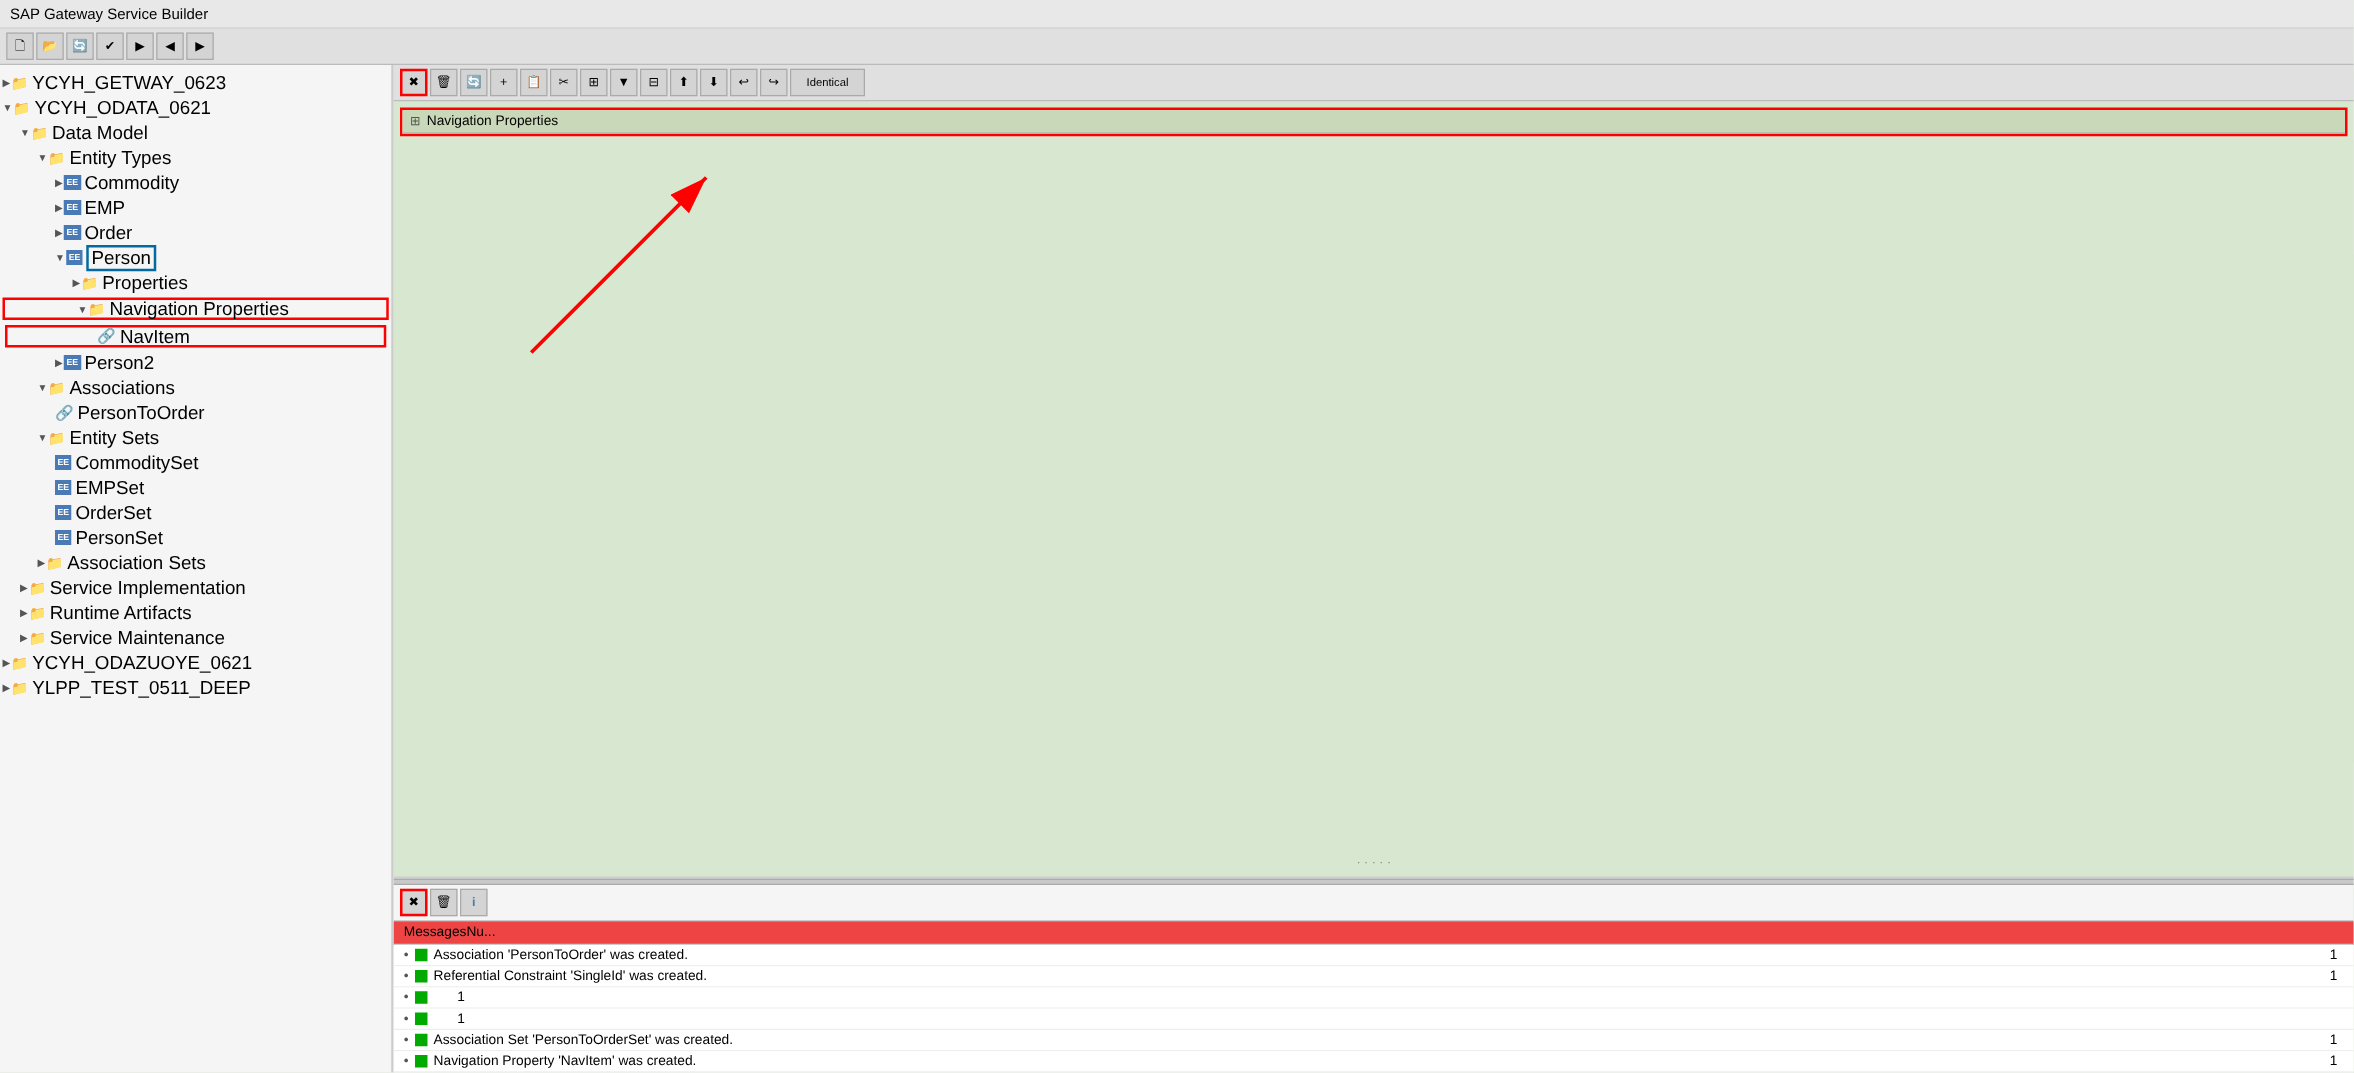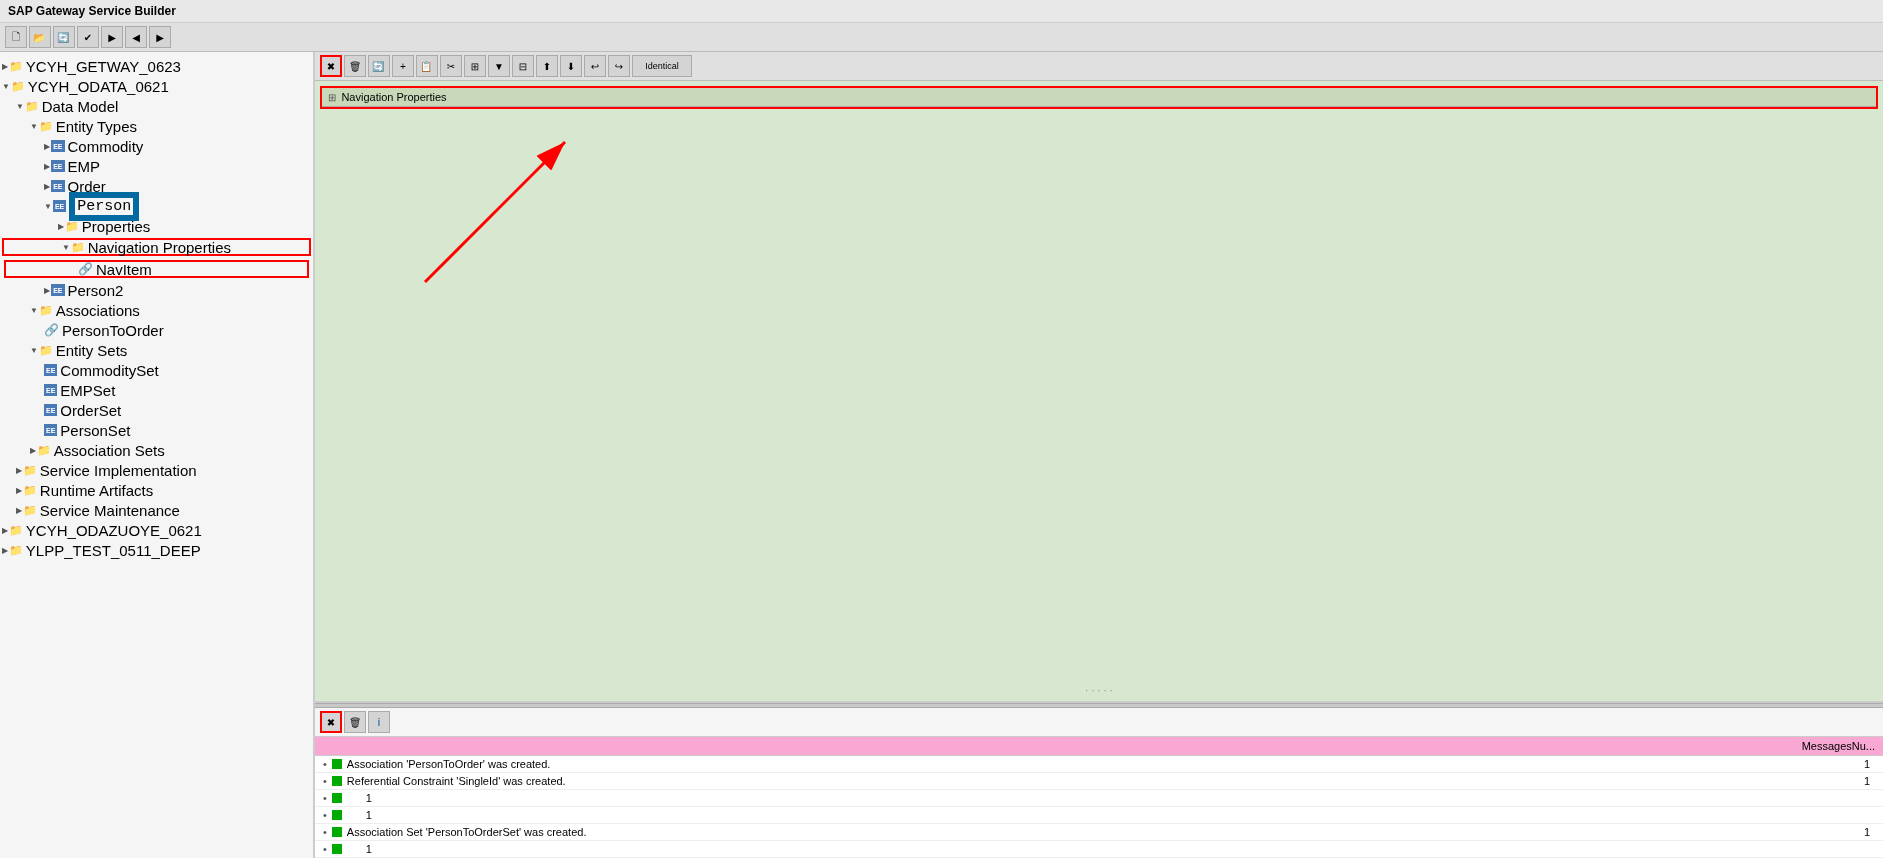--- a/index.html
+++ b/index.html
@@ -2,21 +2,21 @@
 <html><head>
   <meta charset="utf-8">
   <style>
     * { margin: 0; padding: 0; box-sizing: border-box; }
     body { font-family: Arial, sans-serif; font-size: 11px; background: #f0f0f0; overflow: hidden; width: 1883px; height: 858px; }
 
     
     .title-bar {
       background: #e8e8e8;
       padding: 4px 8px;
-      font-weight: bold;
+      font-weight: normal;
       font-size: 12px;
       border-bottom: 1px solid #ccc;
     }
 
     
     .toolbar {
       background: #e0e0e0;
       padding: 3px 5px;
       border-bottom: 1px solid #bbb;
       display: flex;
@@ -141,25 +141,25 @@
     }
 
     .bottom-toolbar {
       padding: 3px 5px;
       display: flex;
       gap: 2px;
       border-bottom: 1px solid #ccc;
     }
 
     .messages-header {
-      background: #f9a8d4;
+      background: #ef4444;
       padding: 3px 8px;
       border-bottom: 1px solid #ccc;
       display: flex;
-      justify-content: flex-end;
+      justify-content: flex-start;
     }
 
     .message-row {
       display: flex;
       align-items: center;
       padding: 2px 8px;
       border-bottom: 1px solid #eee;
       background: white;
     }
 
@@ -256,21 +256,21 @@
         <span class="expand-icon">▶</span>
         <span class="box-icon">EE</span>
         <span class="tree-label">Order</span>
       </div>
     </div>
 
     <div class="tree-item">
       <div class="tree-row indent-3">
         <span class="expand-icon">▼</span>
         <span class="box-icon">EE</span>
-        <span class="tree-label" style="border: 6px solid #0369a1; padding: 0 2px; font-family: Liberation Mono, monospace;">Person</span>
+        <span class="tree-label" style="border: 2px solid #0369a1; padding: 0 2px;">Person</span>
       </div>
     </div>
 
     <div class="tree-item">
       <div class="tree-row indent-4">
         <span class="expand-icon">▶</span>
         <span style="color:#e8a020; margin-right:3px;">📁</span>
         <span class="tree-label">Properties</span>
       </div>
     </div>
@@ -478,20 +478,21 @@
         </div>
         <div class="message-row">
           <span class="msg-bullet">•</span>
           <span class="msg-green-sq"></span>
           <span class="msg-text">Association Set 'PersonToOrderSet' was created.</span>
           <span class="msg-num">1</span>
         </div>
         <div class="message-row">
           <span class="msg-bullet">•</span>
           <span class="msg-green-sq"></span>
+          <span class="msg-text">Navigation Property 'NavItem' was created.</span>
           <span class="msg-num">1</span>
         </div>
       </div>
 
     </div>
 
   </div>
 </div>
 
 </body></html>

